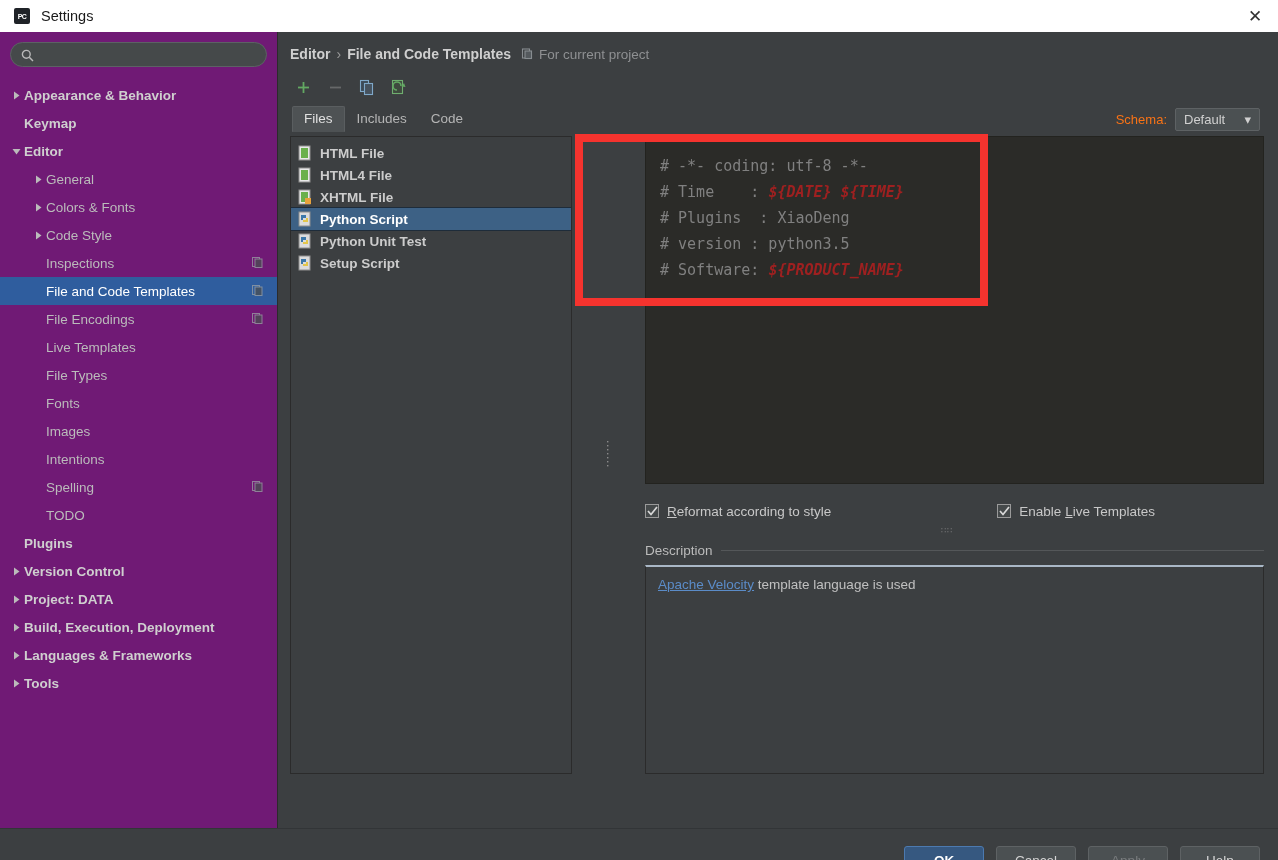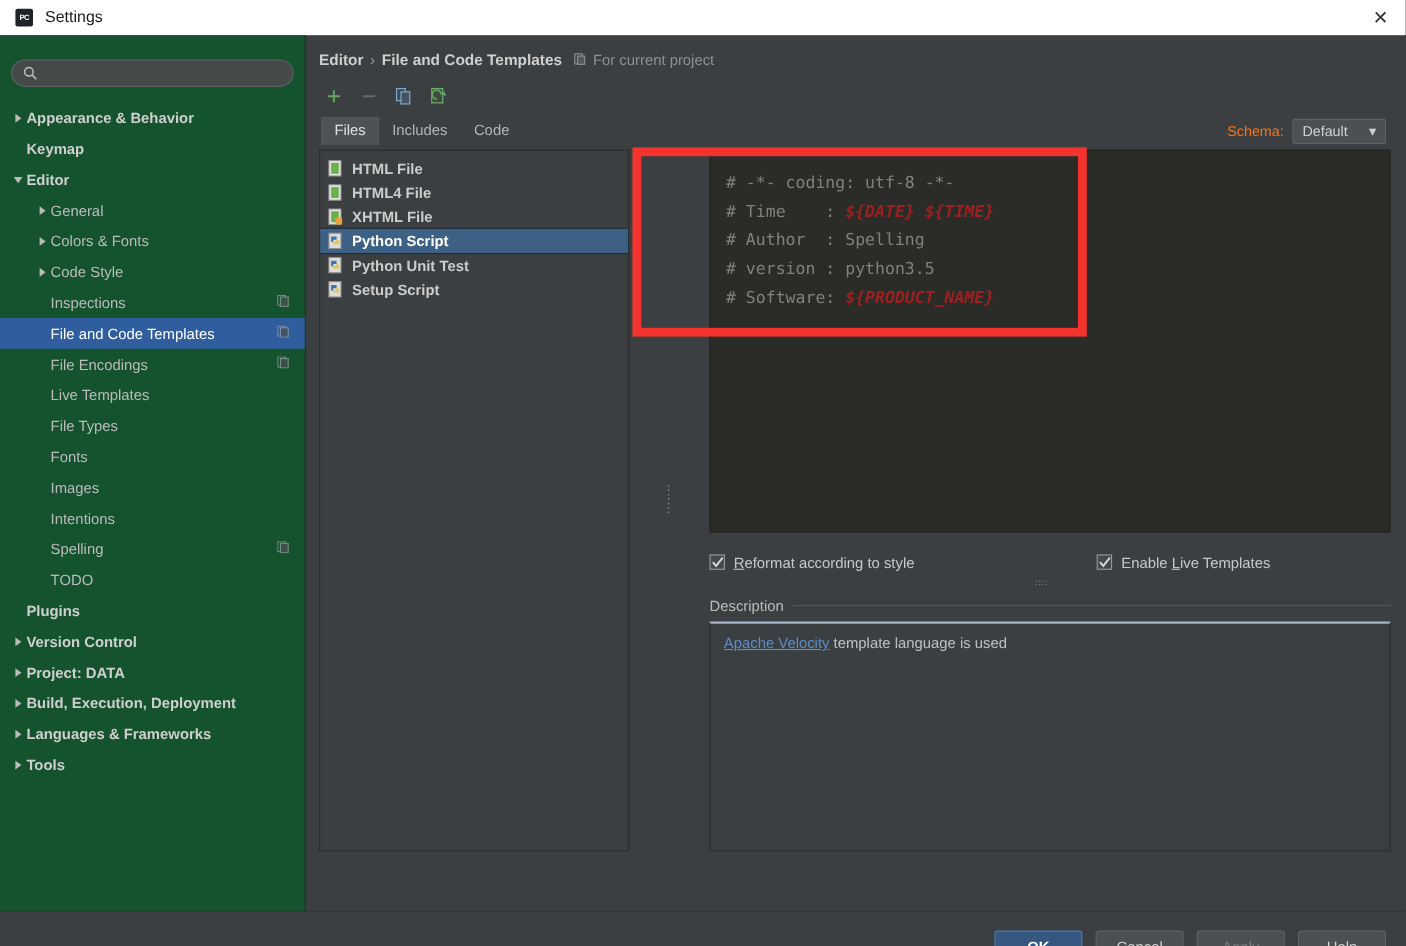--- a/index.html
+++ b/index.html
@@ -30,23 +30,23 @@
     position: absolute; right: 0; top: 0; width: 46px; height: 32px;
     display: flex; align-items: center; justify-content: center;
     font-size: 17px; color: #333; cursor: pointer;
   }
 
   
   .dialog-body {
     height: 796px; display: flex; background: #3c3f41;
   }
   .sidebar {
-    width: 278px; background: #14532d;
+    width: 278px; background: #701a75;
     border-right: 1px solid #2b2b2b;
-    padding-top: 22px; flex: none; position: relative;
+    padding-top: 10px; flex: none; position: relative;
   }
   .search-wrap { padding: 0 10px 8px 10px; }
   .search-box {
     height: 25px; border: 1px solid #5c6164; border-radius: 13px;
     background: #45494a; display: flex; align-items: center;
     padding: 0 10px;
   }
   .search-ico { width: 13px; height: 13px; flex: none; }
   .search-input {
     flex: 1; background: transparent; border: none; outline: none;
@@ -504,21 +504,21 @@
               <rect x="0" y="16" width="1.4" height="1.4"></rect>
                 <rect x="0" y="20" width="1.4" height="1.4"></rect>
               <rect x="0" y="24" width="1.4" height="1.4"></rect>
             </g>
           </svg>
         </span>
       </div>
 
       <div class="editpane">
         <div class="code-area">
-          <div class="code-text" id="codetext"><div><span># -*- coding: utf-8 -*-</span></div><div><span># Time    : </span><span class="var">${DATE} ${TIME}</span></div><div><span># Author  : Spelling</span></div><div><span># version : python3.5</span></div><div><span># Software: </span><span class="var">${PRODUCT_NAME}</span></div></div>
+          <div class="code-text" id="codetext"><div><span># -*- coding: utf-8 -*-</span></div><div><span># Time    : </span><span class="var">${DATE} ${TIME}</span></div><div><span># Plugins  : XiaoDeng</span></div><div><span># version : python3.5</span></div><div><span># Software: </span><span class="var">${PRODUCT_NAME}</span></div></div>
         </div>
 
         <div class="checkrow">
           <div class="cb-group">
             <span class="cb">
               <svg width="11" height="11" viewBox="0 0 11 11">
                 <polyline points="1,5 4,8.5 10,1" fill="none" stroke="#d8d8d8" stroke-width="1.7"></polyline>
               </svg>
             </span>
             <span class="cb-label"><span class="mnem">R</span><span>eformat according to style</span></span>

